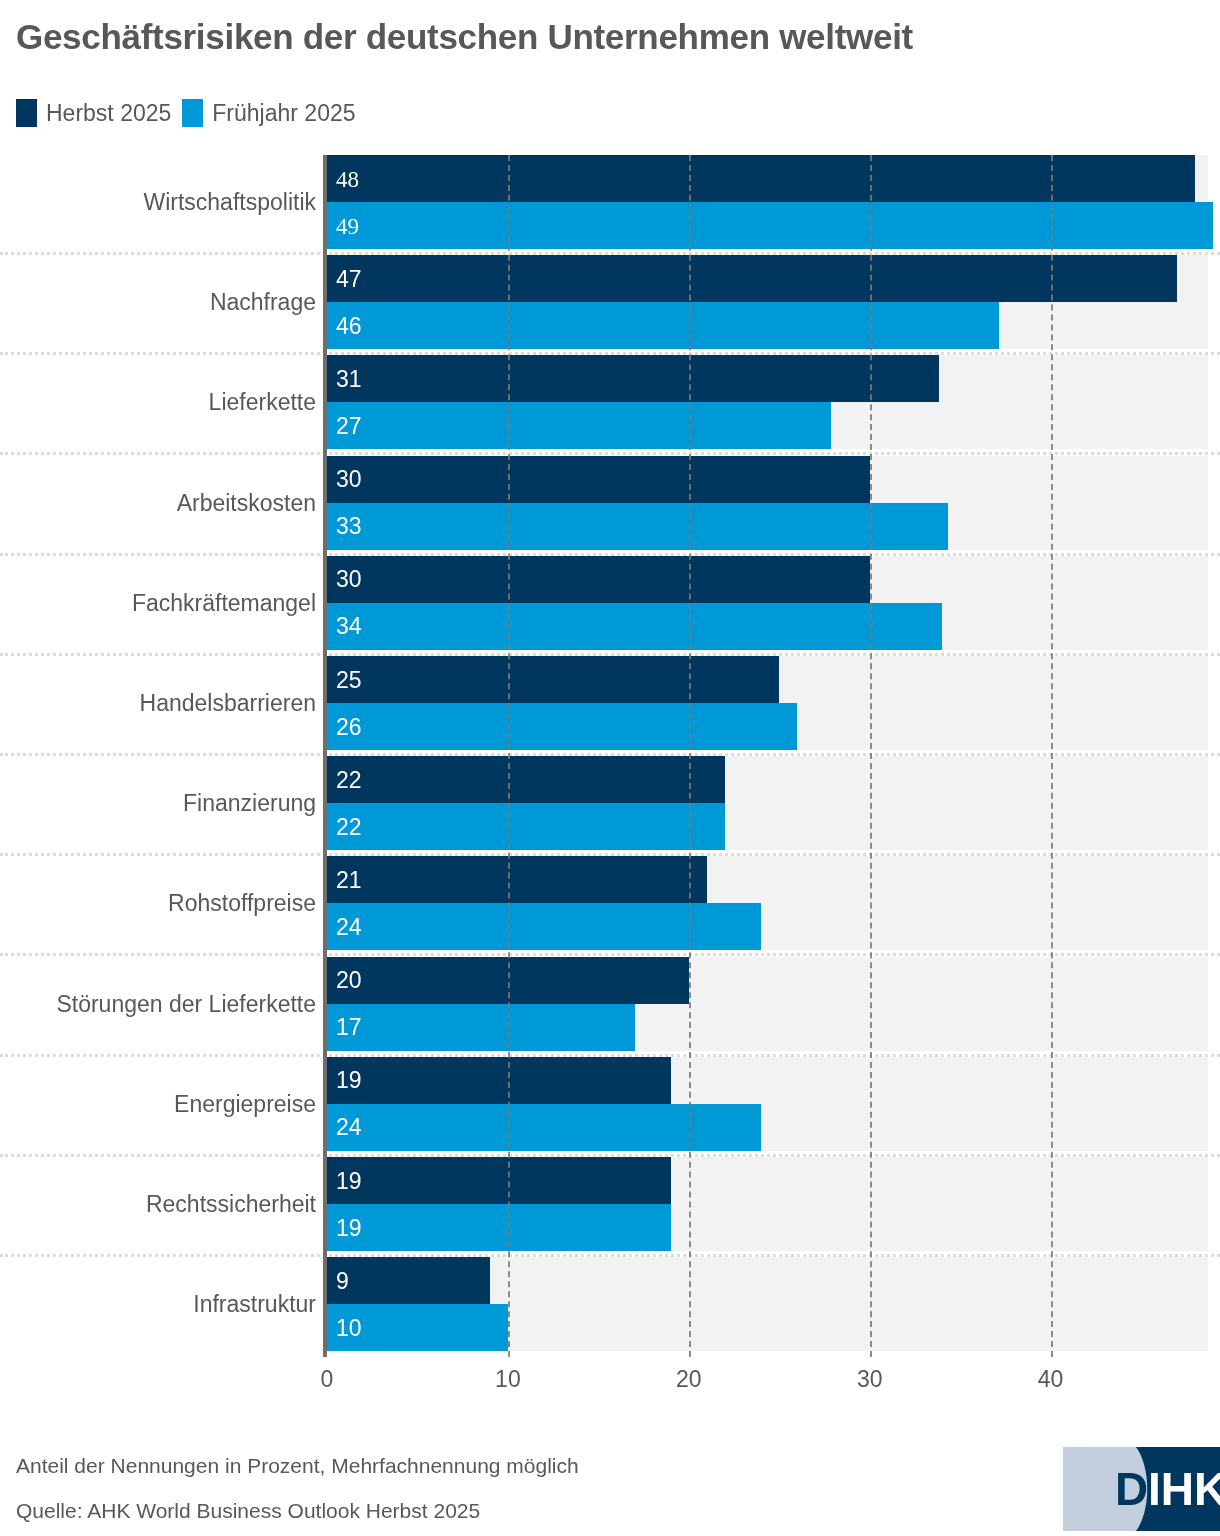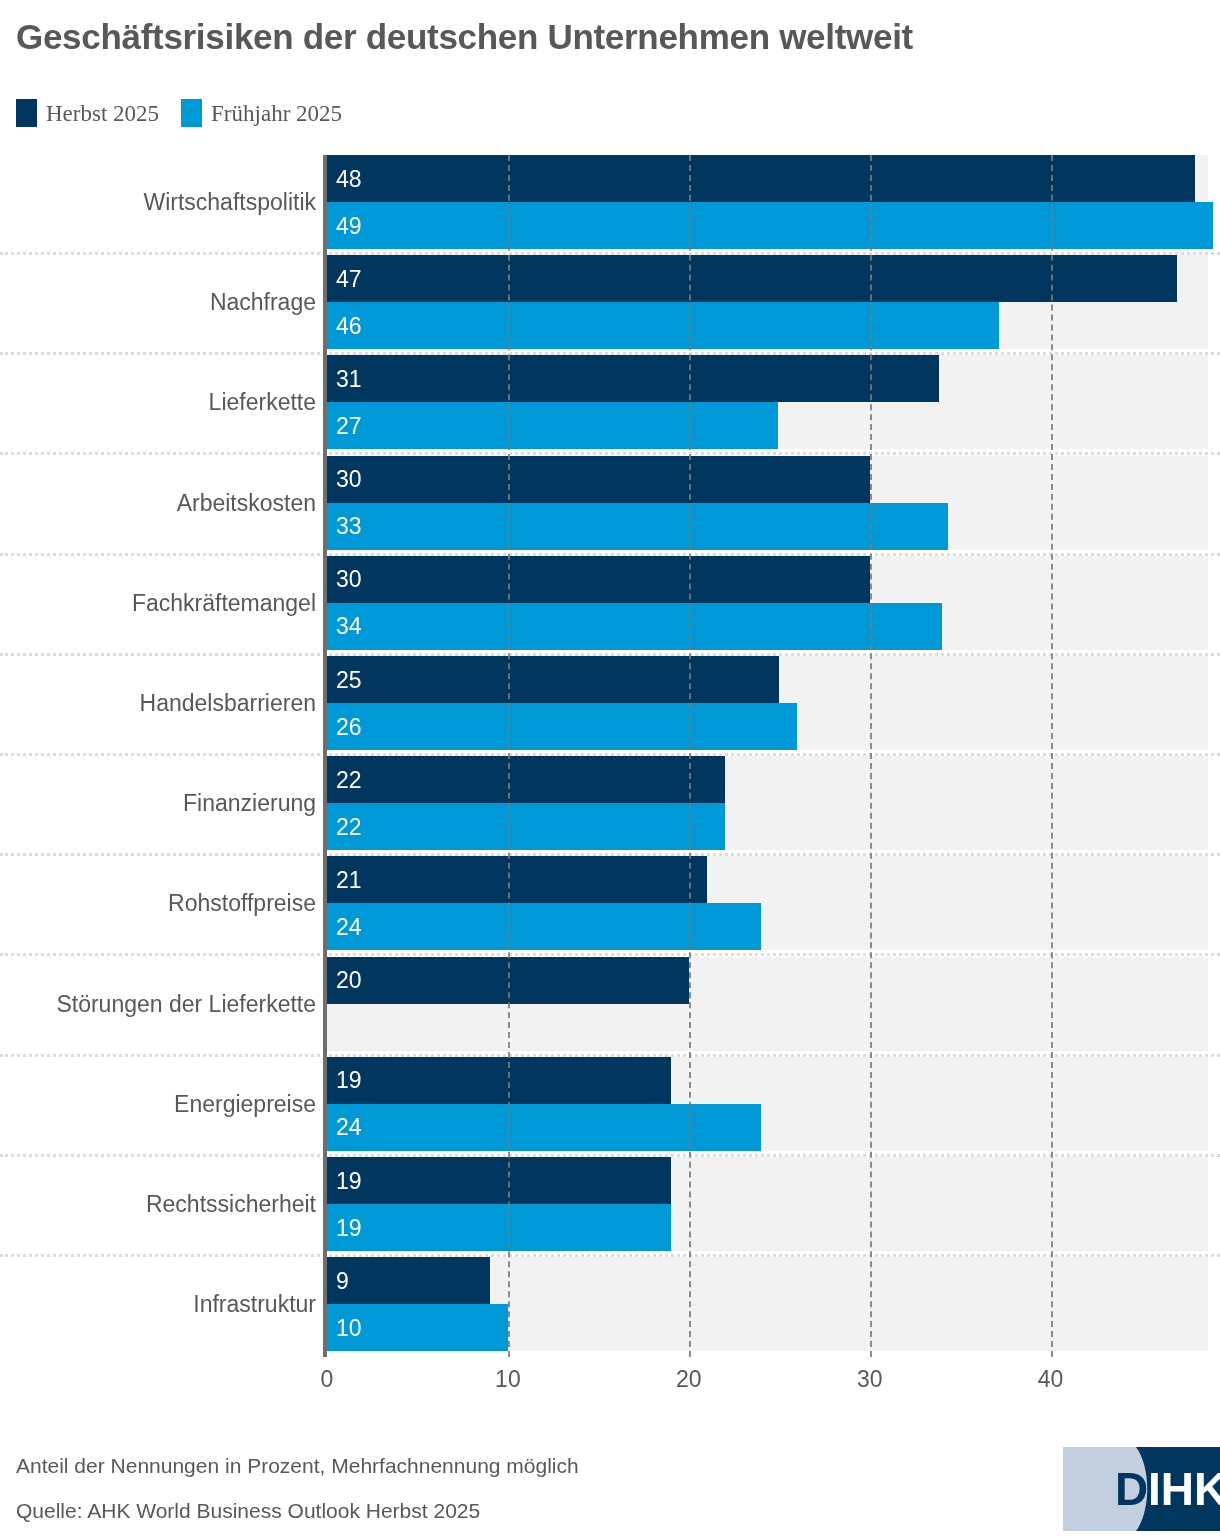--- a/index.html
+++ b/index.html
@@ -28,22 +28,21 @@
     white-space: nowrap;
   }
 
   
   #legend {
     position: absolute;
     left: 16px;
     top: 99px;
     display: flex;
     align-items: center;
-    gap: 22px;
-    font-family: Liberation Serif, serif;
+    gap: 11px;
   }
   .legend-item {
     display: flex;
     align-items: center;
     gap: 9px;
   }
   .legend-swatch {
     width: 21px;
     height: 28px;
     display: block;
@@ -183,41 +182,41 @@
     <span class="legend-swatch" style="background:#0099d8"></span>
     <span class="legend-label">Frühjahr 2025</span>
   </div>
 </div>
 
 <div id="plot-area">
     <div class="gridline" style="left: 180.903px;"></div>
     <div class="gridline" style="left: 361.807px;"></div>
     <div class="gridline" style="left: 542.71px;"></div>
     <div class="gridline" style="left: 723.614px;"></div>
-    <div class="cat-row" style="top: 0px;">
+    <div class="cat-row" style="top: 0px; font-family: Liberation Serif, serif;">
       <div class="bar bar-herbst" style="width: 868.337px; background: rgb(1, 55, 95);">
         <span class="bar-value">48</span>
       </div>
       <div class="bar bar-fruehjahr" style="width: 886.427px; background: rgb(0, 153, 216);">
         <span class="bar-value">49</span>
       </div>
     </div>
     <div class="cat-row" style="top: 100.2px;">
       <div class="bar bar-herbst" style="width: 850.246px; background: rgb(1, 55, 95);">
         <span class="bar-value">47</span>
       </div>
       <div class="bar bar-fruehjahr" style="width: 672px; background: rgb(0, 153, 216);">
         <span class="bar-value">46</span>
       </div>
     </div>
     <div class="cat-row" style="top: 200.4px;">
       <div class="bar bar-herbst" style="width: 612px; background: rgb(1, 55, 95);">
         <span class="bar-value">31</span>
       </div>
-      <div class="bar bar-fruehjahr" style="width: 451px; background: rgb(0, 153, 216); text-decoration: underline;">
+      <div class="bar bar-fruehjahr" style="width: 504px; background: rgb(0, 153, 216); text-decoration: underline;">
         <span class="bar-value">27</span>
       </div>
     </div>
     <div class="cat-row" style="top: 300.6px;">
       <div class="bar bar-herbst" style="width: 542.71px; background: rgb(1, 55, 95);">
         <span class="bar-value">30</span>
       </div>
       <div class="bar bar-fruehjahr" style="width: 596.982px; background: rgb(0, 153, 216); padding-left: 24px;">
         <span class="bar-value">33</span>
       </div>
@@ -250,20 +249,23 @@
       <div class="bar bar-herbst" style="width: 379.897px; background: rgb(1, 55, 95);">
         <span class="bar-value">21</span>
       </div>
       <div class="bar bar-fruehjahr" style="width: 434.168px; background: rgb(0, 153, 216);">
         <span class="bar-value">24</span>
       </div>
     </div>
     <div class="cat-row" style="top: 801.6px;">
       <div class="bar bar-herbst" style="width: 361.807px; background: rgb(1, 55, 95);">
         <span class="bar-value">20</span>
+      </div>
+      <div class="bar bar-fruehjahr" style="width: 307.536px; background: rgb(0, 153, 216);">
+        <span class="bar-value">17</span>
       </div>
     </div>
     <div class="cat-row" style="top: 901.8px;">
       <div class="bar bar-herbst" style="width: 343.717px; background: rgb(1, 55, 95);">
         <span class="bar-value">19</span>
       </div>
       <div class="bar bar-fruehjahr" style="width: 434.168px; background: rgb(0, 153, 216);">
         <span class="bar-value">24</span>
       </div>
     </div>

